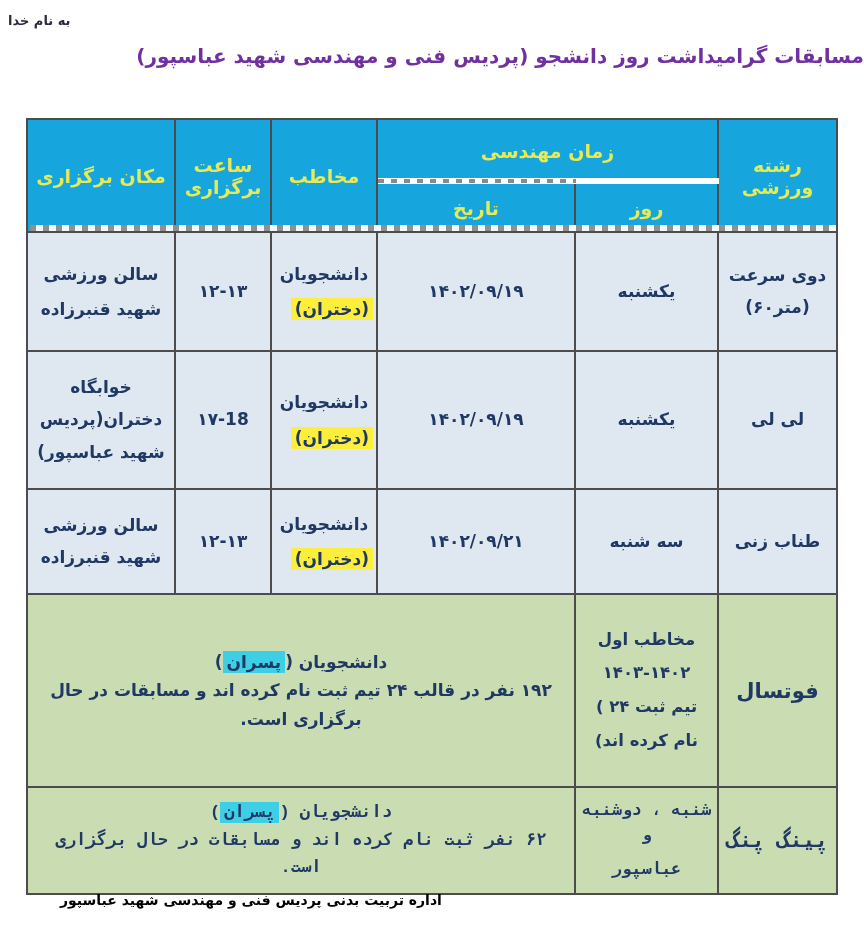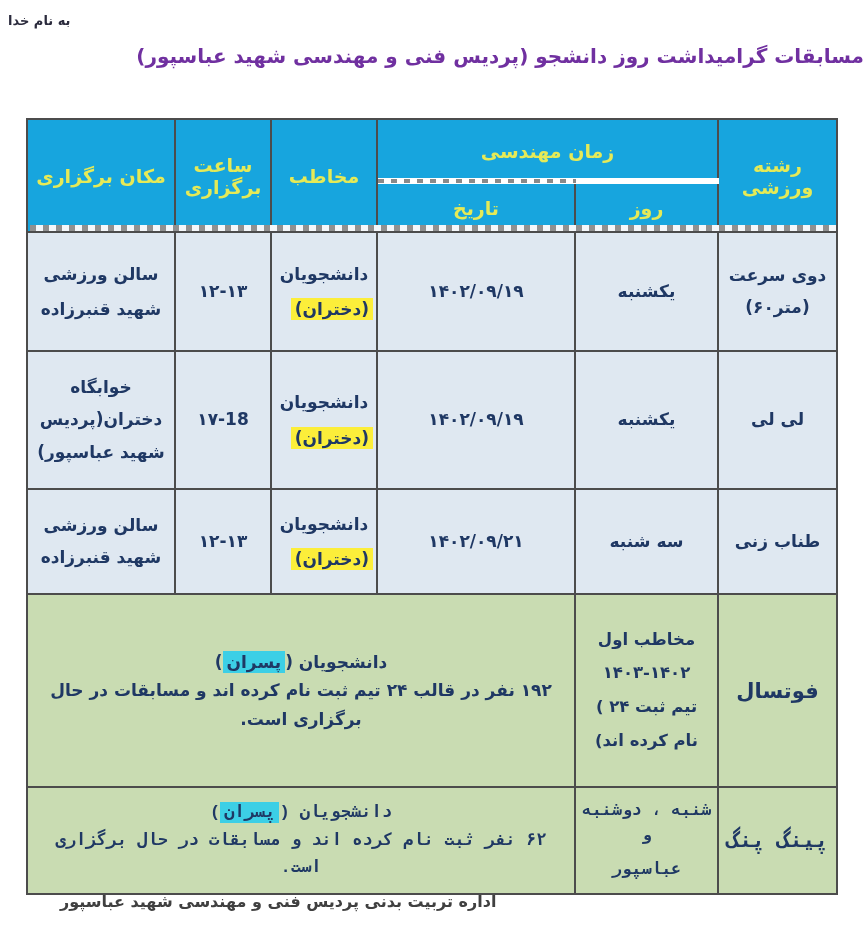--- a/index.html
+++ b/index.html
@@ -64,21 +64,21 @@
   .sep-group .ants{
     position:absolute;left:0;top:1px;width:198px;height:4px;
     background:repeating-linear-gradient(90deg,#8a8a8a 0 6px,#ffffff 6px 13px);
   }
   .sep-bottom{
     position:absolute;top:107px;left:2px;width:806px;height:6px;z-index:3;
     background:repeating-linear-gradient(90deg,#909090 0 6px,#f4f7fa 6px 13px);
   }
   .footer{
     position:absolute;left:60px;top:892px;
-    font-size:16px;font-weight:bold;color:#404040;direction:rtl;white-space:nowrap;
+    font-size:14px;font-weight:bold;color:#000000;direction:rtl;white-space:nowrap;
   }
 </style>
 </head>
 <body dir="rtl">
 
 <div class="bismillah">به نام خدا</div>
 <div class="main-title">مسابقات گرامیداشت  روز دانشجو (پردیس فنی و مهندسی شهید عباسپور)</div>
 
 <div class="table-wrap">
   <table>

